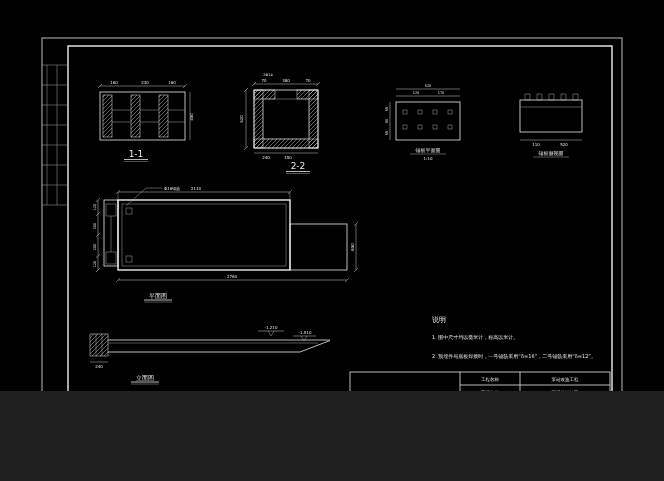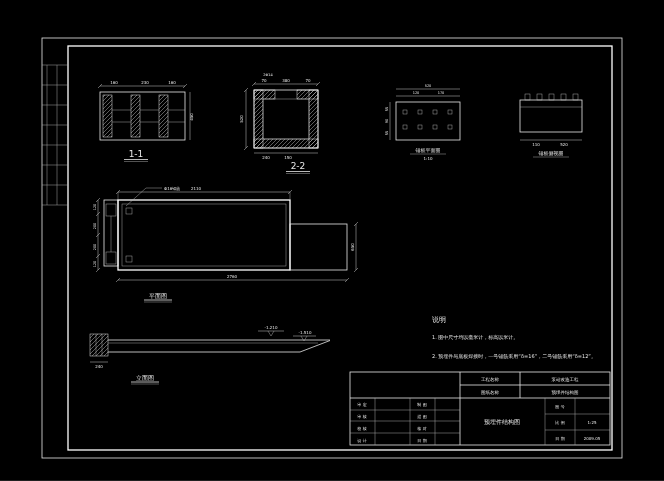--- a/index.html
+++ b/index.html
@@ -1,16 +1,16 @@
 <!DOCTYPE html>
 <html><head>
 <meta charset="utf-8">
 <style>
   html,body{margin:0;padding:0;background:#202020;}
-  .stage{width:664px;height:480px;position:relative;background:#000;outline:1px solid #8a8a8a;overflow:hidden;}
+  .stage{width:664px;height:391px;position:relative;background:#000;outline:1px solid #8a8a8a;overflow:hidden;}
   svg{display:block;}
   svg text{font-family:"DejaVu Sans",sans-serif;fill:#e8e8e8;}
   .ln{stroke:#e8e8e8;stroke-width:0.8;fill:none;}
   .lnb{stroke:#ffffff;stroke-width:1.3;fill:none;}
   .thin{stroke:#b8b8b8;stroke-width:0.45;fill:none;}
   .dim{stroke:#c9c9c9;stroke-width:0.5;fill:none;}
   .hat{fill:url(#hatch);stroke:#e8e8e8;stroke-width:0.5;}
 </style>
 </head>
 <body>

